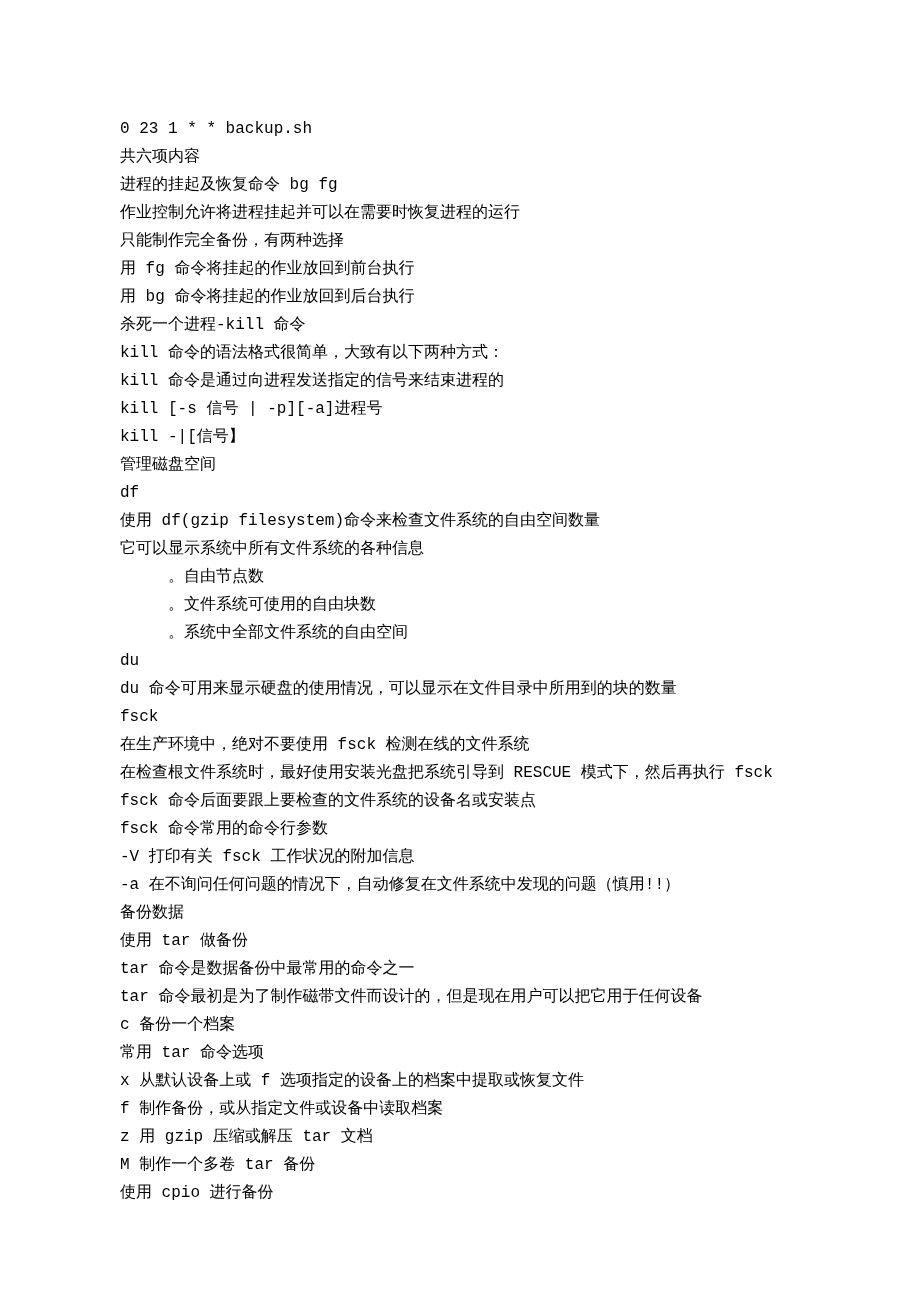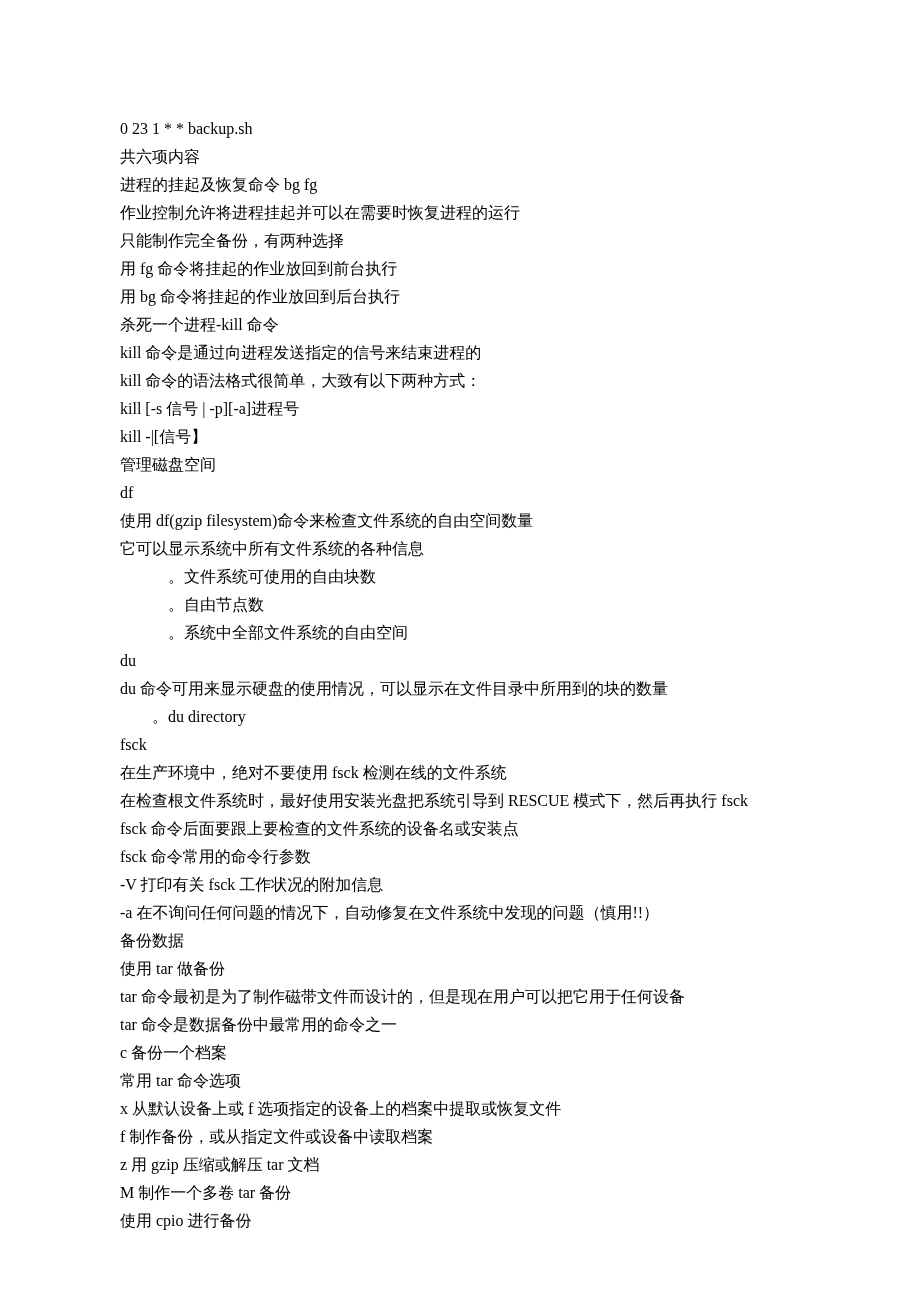--- a/index.html
+++ b/index.html
@@ -11,20 +11,21 @@
     font-size: 16px;
     line-height: 1.75;
     color: #000000;
   }
   .page {
     padding: 115px 120px 80px 120px;
   }
   .line {
     white-space: pre-wrap;
     word-break: break-all;
+    font-family: Liberation Mono, monospace;
   }
   .indent1 {
     padding-left: 48px;
   }
   .indent2 {
     padding-left: 32px;
   }
 </style>
 </head>
 <body>
@@ -32,45 +33,44 @@
 <div class="page">
   <div id="content">
       <div class="line ">0 23 1 * * backup.sh</div>
       <div class="line ">共六项内容</div>
       <div class="line ">进程的挂起及恢复命令 bg fg</div>
       <div class="line ">作业控制允许将进程挂起并可以在需要时恢复进程的运行</div>
       <div class="line ">只能制作完全备份，有两种选择</div>
       <div class="line ">用 fg 命令将挂起的作业放回到前台执行</div>
       <div class="line ">用 bg 命令将挂起的作业放回到后台执行</div>
       <div class="line ">杀死一个进程-kill 命令</div>
+      <div class="line ">kill 命令的语法格式很简单，大致有以下两种方式：</div>
       <div class="line ">kill 命令是通过向进程发送指定的信号来结束进程的</div>
-      <div class="line ">kill 命令的语法格式很简单，大致有以下两种方式：</div>
       <div class="line ">kill [-s 信号 | -p][-a]进程号</div>
       <div class="line ">kill -|[信号】</div>
       <div class="line ">管理磁盘空间</div>
       <div class="line ">df</div>
       <div class="line ">使用 df(gzip filesystem)命令来检查文件系统的自由空间数量</div>
       <div class="line ">它可以显示系统中所有文件系统的各种信息</div>
+      <div class="line indent1">。自由节点数</div>
       <div class="line indent1">。文件系统可使用的自由块数</div>
-      <div class="line indent1">。自由节点数</div>
       <div class="line indent1">。系统中全部文件系统的自由空间</div>
       <div class="line ">du</div>
       <div class="line ">du 命令可用来显示硬盘的使用情况，可以显示在文件目录中所用到的块的数量</div>
-      <div class="line indent2">。du directory</div>
       <div class="line ">fsck</div>
       <div class="line ">在生产环境中，绝对不要使用 fsck 检测在线的文件系统</div>
       <div class="line ">在检查根文件系统时，最好使用安装光盘把系统引导到 RESCUE 模式下，然后再执行 fsck</div>
       <div class="line ">fsck 命令后面要跟上要检查的文件系统的设备名或安装点</div>
       <div class="line ">fsck 命令常用的命令行参数</div>
       <div class="line ">-V 打印有关 fsck 工作状况的附加信息</div>
       <div class="line ">-a 在不询问任何问题的情况下，自动修复在文件系统中发现的问题（慎用!!）</div>
       <div class="line ">备份数据</div>
       <div class="line ">使用 tar 做备份</div>
+      <div class="line ">tar 命令是数据备份中最常用的命令之一</div>
       <div class="line ">tar 命令最初是为了制作磁带文件而设计的，但是现在用户可以把它用于任何设备</div>
-      <div class="line ">tar 命令是数据备份中最常用的命令之一</div>
       <div class="line ">c 备份一个档案</div>
       <div class="line ">常用 tar 命令选项</div>
       <div class="line ">x 从默认设备上或 f 选项指定的设备上的档案中提取或恢复文件</div>
       <div class="line ">f 制作备份，或从指定文件或设备中读取档案</div>
       <div class="line ">z 用 gzip 压缩或解压 tar 文档</div>
       <div class="line ">M 制作一个多卷 tar 备份</div>
       <div class="line ">使用 cpio 进行备份</div>
     </div>
 </div>
 

